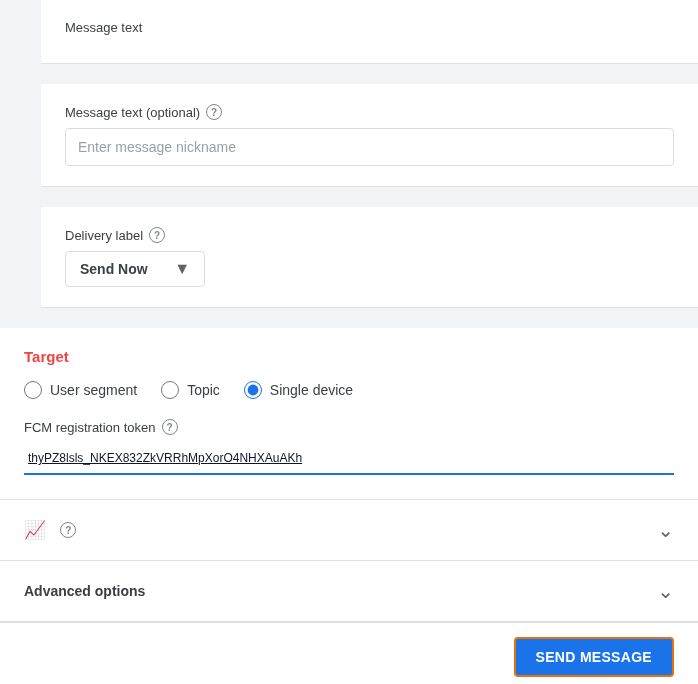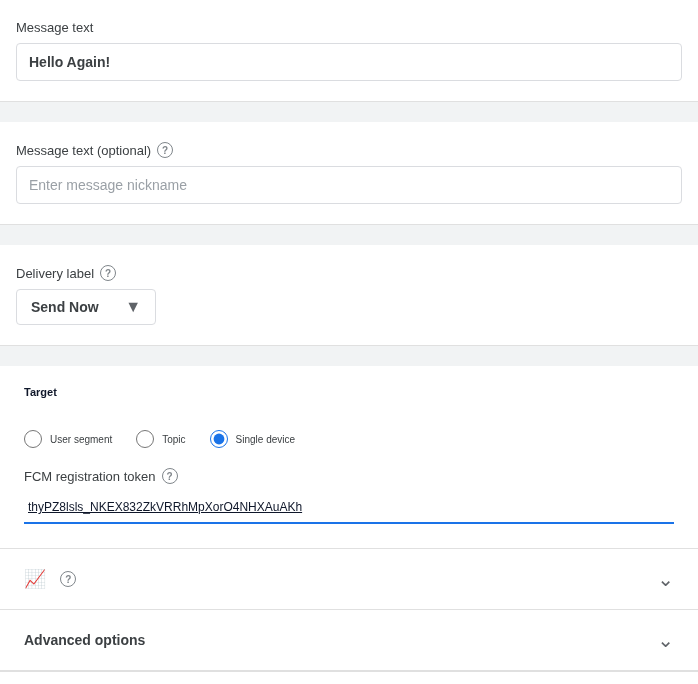--- a/index.html
+++ b/index.html
@@ -17,22 +17,23 @@
       min-height: 100vh;
     }
 
     .page-container {
       width: 698px;
       background: #f1f3f4;
     }
 
     .section {
       background: #fff;
-      padding: 20px 16px;
+      padding: 20px 24px;
       border-bottom: 1px solid #e0e0e0;
+      margin-left: 41px;
     }
 
     .field-label {
       font-size: 13px;
       color: #3c4043;
       font-weight: 500;
       margin-bottom: 8px;
       display: flex;
       align-items: center;
       gap: 6px;
@@ -98,24 +99,24 @@
       margin-left: auto;
     }
 
     .target-section {
       background: #fff;
       padding: 20px 24px 24px;
       border-bottom: 1px solid #e0e0e0;
     }
 
     .target-title {
-      font-size: 11px;
+      font-size: 15px;
       font-weight: 700;
-      color: #0f172a;
-      margin-bottom: 32px;
+      color: #ef4444;
+      margin-bottom: 16px;
     }
 
     .radio-group {
       display: flex;
       align-items: center;
       gap: 24px;
       margin-bottom: 20px;
     }
 
     .radio-option {
@@ -126,21 +127,21 @@
     }
 
     .radio-option input[type="radio"] {
       width: 18px;
       height: 18px;
       cursor: pointer;
       accent-color: #1a73e8;
     }
 
     .radio-label {
-      font-size: 10px;
+      font-size: 14px;
       color: #3c4043;
     }
 
     .fcm-token-input {
       width: 100%;
       border: none;
       border-bottom: 2px solid #1a73e8;
       padding: 8px 4px;
       font-size: 12px;
       color: #0f172a;
@@ -208,21 +209,20 @@
       margin-bottom: 0;
     }
   </style>
 </head>
 <body>
 
 <div class="page-container">
 
   <div class="section field-row">
     <div class="field-label">Message text</div>
-    <input class="text-input bold-value" type="text" value="Hello Again!" style="">
   </div>
 
   <div class="section field-row">
     <div class="field-label">
       <span>Message text (optional)</span>
       <span class="help-icon">?</span>
     </div>
     <input class="text-input" type="text" placeholder="Enter message nickname" style="">
   </div>
 

